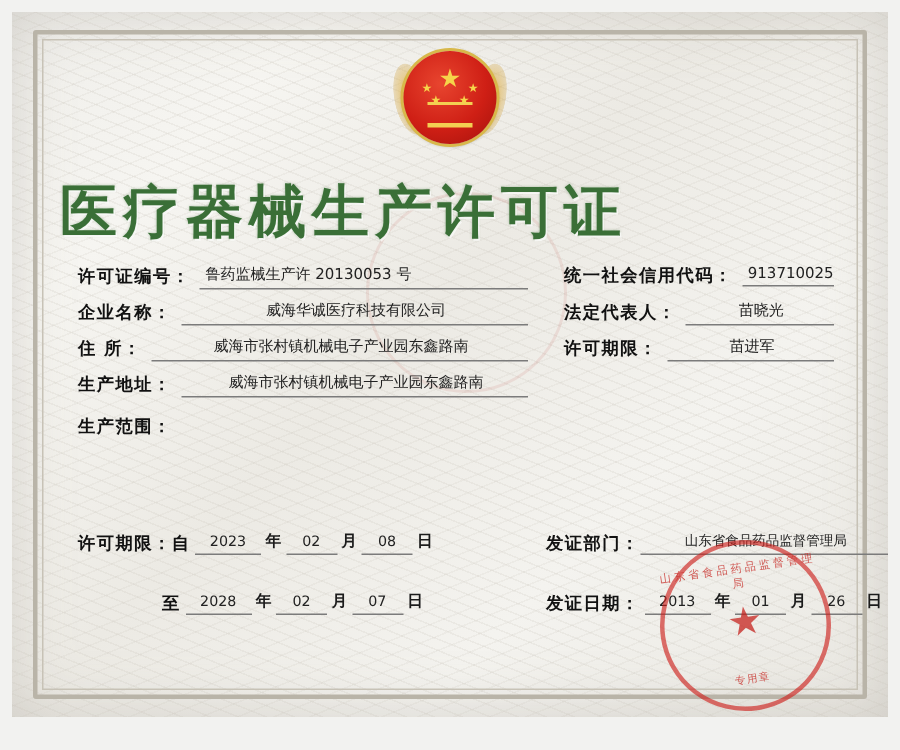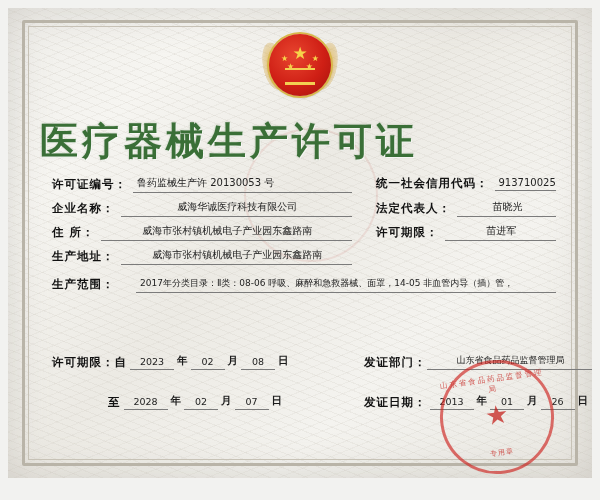--- a/index.html
+++ b/index.html
@@ -372,21 +372,20 @@
       <div class="row">
         <div class="col-left">
           <span class="label">生产地址：</span>
           <span class="value center">威海市张村镇机械电子产业园东鑫路南</span>
         </div>
       </div>
 
       <div class="scope">
         <span class="label">生产范围：</span>
         <div class="lines">
-          <div class="line">2017年分类目录：Ⅱ类：08-06 呼吸、麻醉和急救器械、面罩，14-05 非血管内导（插）管，</div>
         </div>
       </div>
 
       <div class="daterow" style="margin-top:36px;">
         <div class="date-left">
           <span class="label">许可期限：自</span>
           <span class="date-seg wide">2023</span>
           <span class="unit">年</span>
           <span class="date-seg">02</span>
           <span class="unit">月</span>

